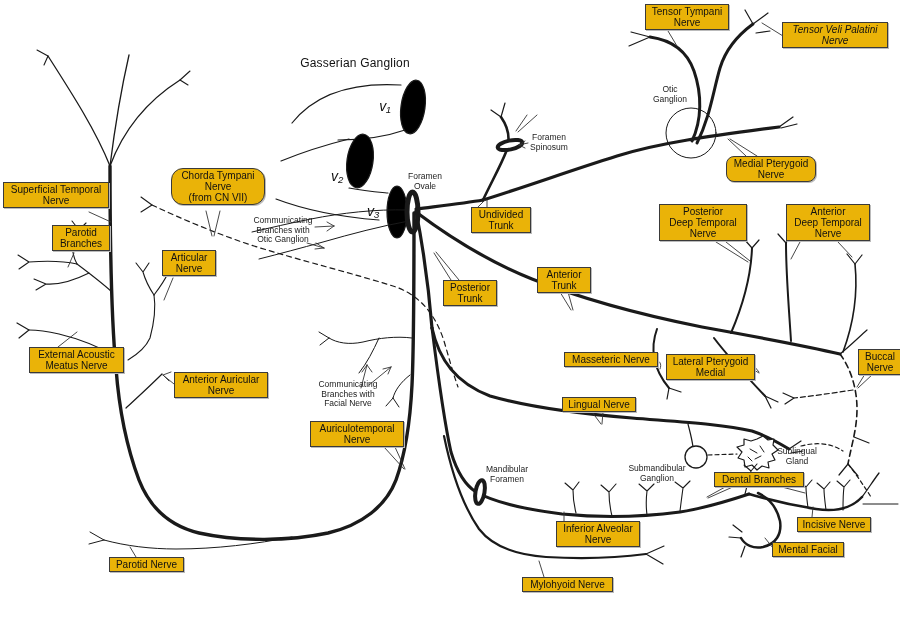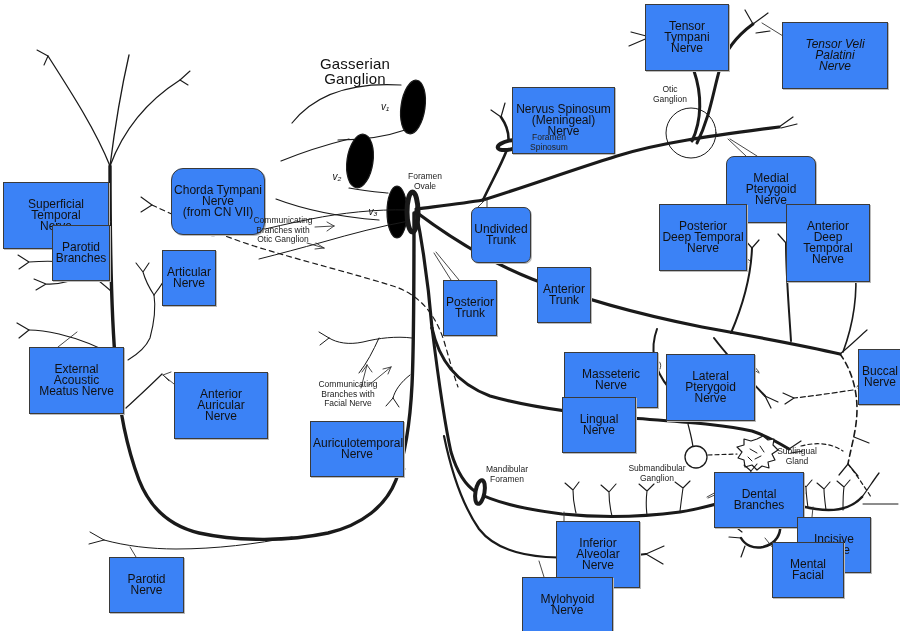--- a/index.html
+++ b/index.html
@@ -1,25 +1,25 @@
 <!DOCTYPE html>
 <html><head>
 <meta charset="utf-8">
 <style>
   html,body{margin:0;padding:0;background:#fff;}
   #stage{position:relative;width:900px;height:631px;background:#fff;overflow:hidden;
          font-family:"Liberation Sans","DejaVu Sans",sans-serif;}
   #nerves{position:absolute;left:0;top:0;z-index:1;}
-  .box{position:absolute;z-index:2;border:1px solid #3a3a3a;background:#3b82f6;
-       text-align:center;font-size:12px;line-height:11px;padding:16px 2px;
+  .box{position:absolute;z-index:2;border:1px solid #3a3a3a;background:#eab308;
+       text-align:center;font-size:10px;line-height:11px;padding:1px 2px;
        white-space:pre-line;color:#111;box-shadow:1px 1px 0 #bbb;}
   .plain{position:absolute;z-index:2;text-align:center;font-size:8.5px;line-height:9.5px;
          white-space:pre-line;color:#222;}
-  .title{font-size:15px;line-height:15px;color:#111;letter-spacing:.2px;}
-  .sub{font-style:italic;font-size:10px;color:#111;}
+  .title{font-size:12px;line-height:15px;color:#111;letter-spacing:.2px;}
+  .sub{font-style:italic;font-size:14px;color:#111;}
 </style>
 </head>
 <body>
 
 <div id="stage">
 
   <svg id="nerves" width="900" height="631" viewBox="0 0 900 631" fill="none" stroke="#1a1a1a" stroke-linecap="round" stroke-linejoin="round">
 
     <g stroke-width="1.2">
       <path d="M292,123 C315,94 352,82 401,85"></path>
@@ -232,25 +232,23 @@
       <path d="M369,385 L391,367 M391,367 L383,369 M391,367 L388,374"></path>
     </g>
   </svg>
 
   <div class="plain title" style="left:290px;top:56px;width:130px;">Gasserian Ganglion</div>
 
   <div class="box" style="left:645px;top:4px;width:78px;">Tensor Tympani
 Nerve</div>
   <div class="box" style="left:782px;top:22px;width:100px;font-style:italic;">Tensor Veli Palatini
 Nerve</div>
-  <div class="box" style="left:512px;top:87px;width:97px;">Nervus Spinosum
-(Meningeal) Nerve</div>
   <div class="box" style="left:726px;top:156px;width:84px;border-radius:8px;">Medial Pterygoid
 Nerve</div>
-  <div class="box" style="left:471px;top:207px;width:54px;border-radius:7px;">Undivided
+  <div class="box" style="left:471px;top:207px;width:54px;">Undivided
 Trunk</div>
   <div class="box" style="left:3px;top:182px;width:100px;">Superficial Temporal
 Nerve</div>
   <div class="box" style="left:52px;top:225px;width:52px;">Parotid
 Branches</div>
   <div class="box" style="left:171px;top:168px;width:88px;border-radius:12px;">Chorda Tympani
 Nerve
 (from CN VII)</div>
   <div class="box" style="left:162px;top:250px;width:48px;">Articular
 Nerve</div>
@@ -259,21 +257,21 @@
   <div class="box" style="left:174px;top:372px;width:88px;">Anterior Auricular
 Nerve</div>
   <div class="box" style="left:443px;top:280px;width:48px;">Posterior
 Trunk</div>
   <div class="box" style="left:537px;top:267px;width:48px;">Anterior
 Trunk</div>
   <div class="box" style="left:310px;top:421px;width:88px;">Auriculotemporal
 Nerve</div>
   <div class="box" style="left:564px;top:352px;width:88px;">Masseteric Nerve</div>
   <div class="box" style="left:666px;top:354px;width:83px;">Lateral Pterygoid
-Nerve</div>
+Medial</div>
   <div class="box" style="left:858px;top:349px;width:38px;">Buccal
 Nerve</div>
   <div class="box" style="left:659px;top:204px;width:82px;">Posterior
 Deep Temporal
 Nerve</div>
   <div class="box" style="left:786px;top:204px;width:78px;">Anterior
 Deep Temporal
 Nerve</div>
   <div class="box" style="left:562px;top:397px;width:68px;">Lingual Nerve</div>
   <div class="box" style="left:714px;top:472px;width:84px;">Dental Branches</div>

